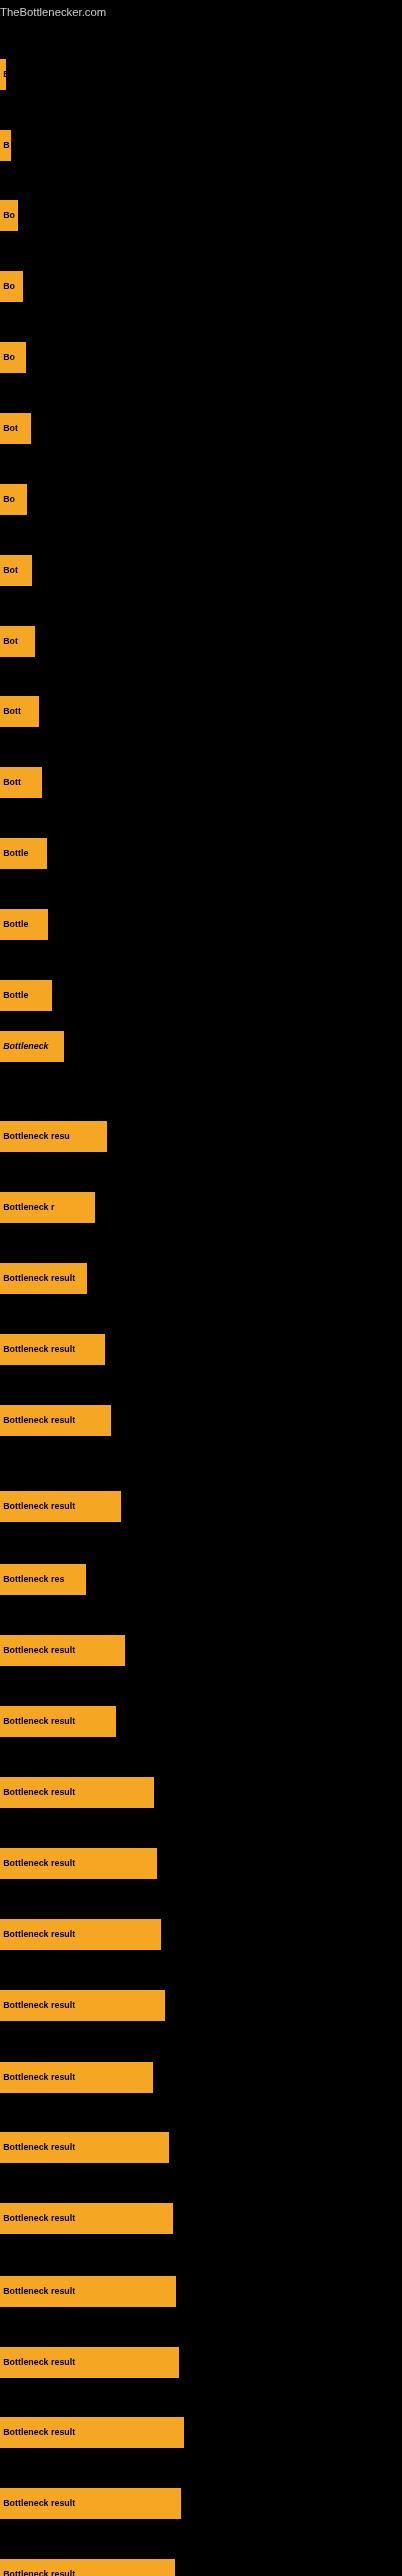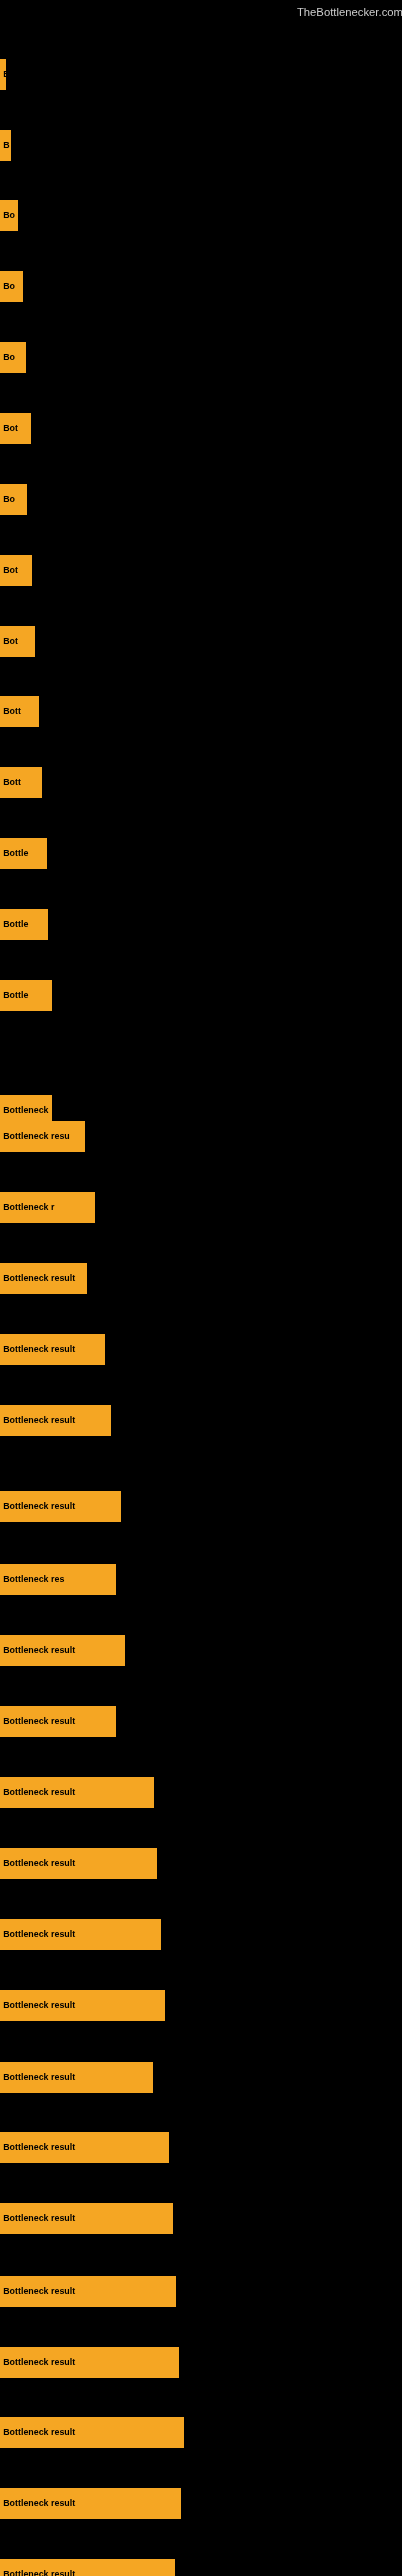--- a/index.html
+++ b/index.html
@@ -12,21 +12,21 @@
       background-color: #000000;
       width: 403px;
       min-height: 2576px;
       font-family: Arial, sans-serif;
       position: relative;
     }
 
     .site-title {
       color: #cccccc;
       font-size: 11.3px;
-      text-align: right;
+      text-align: left;
       padding: 6.4px 0;
       font-weight: normal;
     }
 
     .chart-area {
       position: relative;
       width: 403px;
       height: 2544px;
       background: #000;
     }
@@ -92,42 +92,42 @@
     </div>
     <div class="bar-item" style="top: 813px; width: 47px;">
       <span class="bar-label">Bottle</span>
     </div>
     <div class="bar-item" style="top: 884px; width: 48px;">
       <span class="bar-label">Bottle</span>
     </div>
     <div class="bar-item" style="top: 955px; width: 52px;">
       <span class="bar-label">Bottle</span>
     </div>
-    <div class="bar-item" style="top: 1070px; width: 52px;">
+    <div class="bar-item" style="top: 1006px; width: 64px; font-style: italic;">
       <span class="bar-label">Bottleneck</span>
     </div>
-    <div class="bar-item" style="top: 1096px; width: 85px;">
+    <div class="bar-item" style="top: 1096px; width: 107px;">
       <span class="bar-label">Bottleneck resu</span>
     </div>
     <div class="bar-item" style="top: 1167px; width: 95px;">
       <span class="bar-label">Bottleneck r</span>
     </div>
     <div class="bar-item" style="top: 1238px; width: 87px;">
       <span class="bar-label">Bottleneck result</span>
     </div>
     <div class="bar-item" style="top: 1309px; width: 105px;">
       <span class="bar-label">Bottleneck result</span>
     </div>
     <div class="bar-item" style="top: 1380px; width: 111px;">
       <span class="bar-label">Bottleneck result</span>
     </div>
     <div class="bar-item" style="top: 1466px; width: 121px;">
       <span class="bar-label">Bottleneck result</span>
     </div>
-    <div class="bar-item" style="top: 1539px; width: 116px;">
+    <div class="bar-item" style="top: 1539px; width: 86px;">
       <span class="bar-label">Bottleneck res</span>
     </div>
     <div class="bar-item" style="top: 1610px; width: 125px;">
       <span class="bar-label">Bottleneck result</span>
     </div>
     <div class="bar-item" style="top: 1681px; width: 116px;">
       <span class="bar-label">Bottleneck result</span>
     </div>
     <div class="bar-item" style="top: 1752px; width: 154px;">
       <span class="bar-label">Bottleneck result</span>

